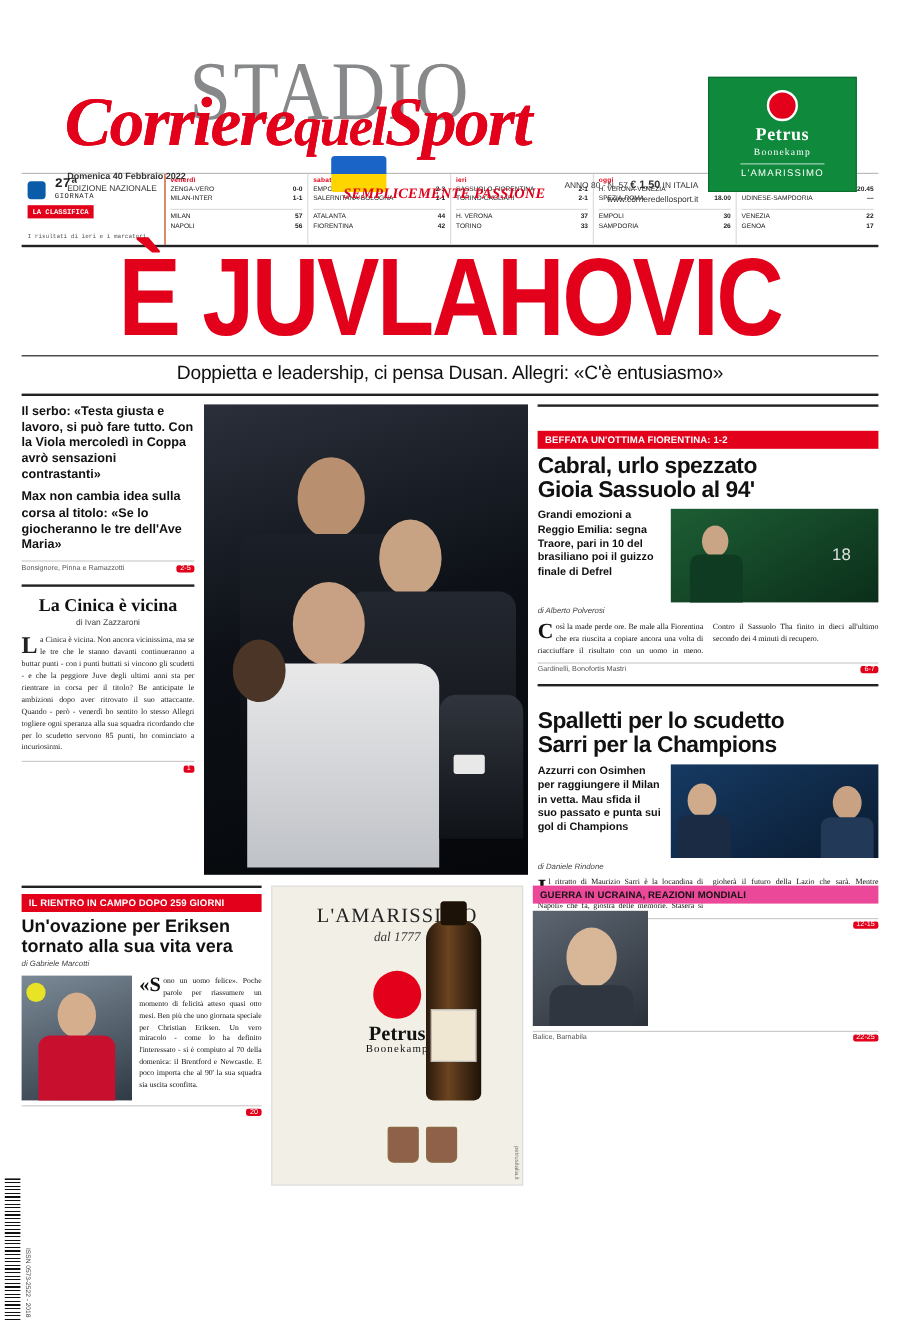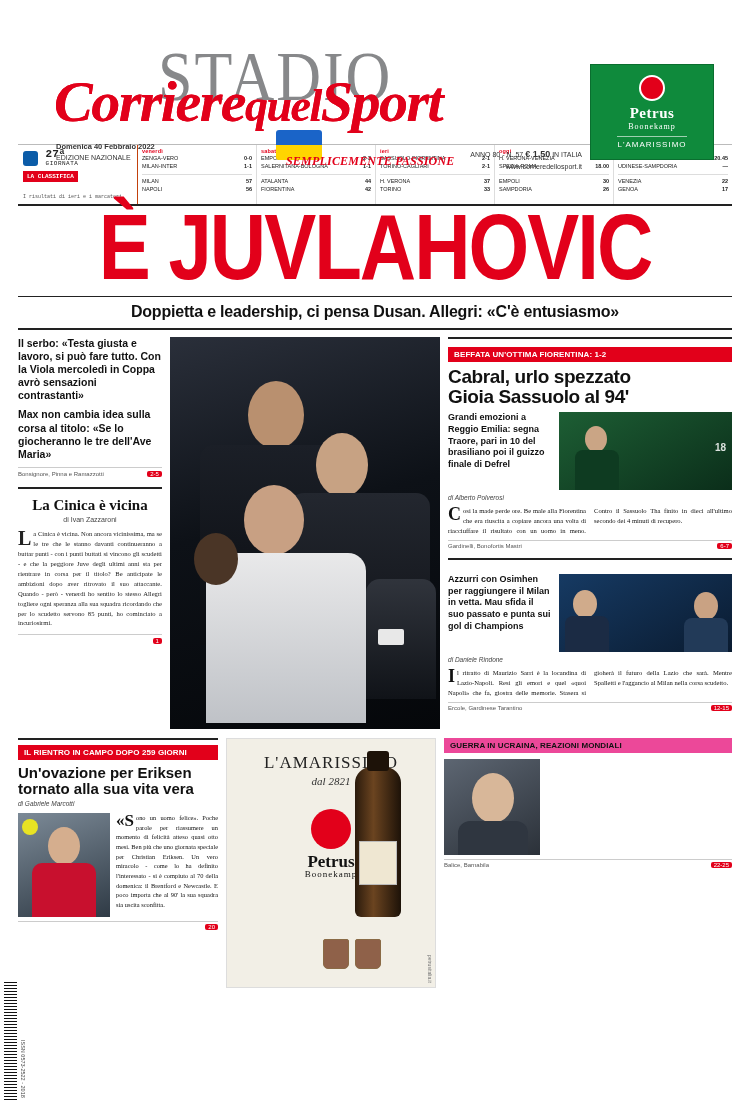--- a/index.html
+++ b/index.html
@@ -102,21 +102,21 @@
   }
   .headline {
     text-align: center; color: #e2001a;
     font-family: "Liberation Sans", sans-serif;
     font-weight: 700; font-size: 78px; line-height: .92;
     letter-spacing: -2px; padding: 0 0 4px;
     transform: scaleY(1.18); transform-origin: center top;
     margin-bottom: 14px;
   }
   .subhead {
-    text-align: center; font-weight: 700; font-size: 16px;
+    text-align: center; font-weight: 400; font-size: 16px;
     border-top: 1px solid #222; border-bottom: 2px solid #222;
     padding: 6px 0 7px; margin-top: 8px; letter-spacing: -.2px;
   }
 
   
   .grid { display: flex; gap: 8px; margin-top: 7px; height: 392px; justify-content: space-between; }
   .col-left { width: 146px; }
   .col-mid { width: 274px; position: relative; }
   .col-right { width: 288px; }
 
@@ -138,21 +138,21 @@
   .ed-body::first-letter { font-size: 20px; float: left; line-height: .9; padding-right: 2px; font-weight: 700;}
 
   .photo {
     width: 100%; height: 392px; position: relative; overflow: hidden;
     background: linear-gradient(165deg,#2a2f3a 0%,#0d1117 45%,#05070a 100%);
   }
   .ph-figs { position: absolute; inset: 0; }
   .ph-head { position: absolute; border-radius: 50%; background: #c4a086; }
   .ph-body { position: absolute; border-radius: 14px 14px 0 0; }
 
-  .rbox { border-top: 2px solid #222; padding-top: 8px; margin-bottom: 9px; }
+  .rbox { border-top: 2px solid #222; padding-top: 20px; margin-bottom: 9px; }
   .rlabel {
     display: block; background: #e2001a; color: #fff; font-weight: 700;
     font-size: 8px; padding: 3px 6px; letter-spacing: .1px; margin-bottom: 5px;
   }
   .rlabel.y { background: #ec4899; color: #111; }
   .rtitle { font-weight: 700; font-size: 19px; line-height: 1.04; letter-spacing: -.4px; }
   .rflex { display: flex; gap: 7px; margin-top: 6px; }
   .rsum { font-weight: 700; font-size: 9px; line-height: 1.3; width: 104px; }
   .rphoto { flex: 1; height: 78px; background: linear-gradient(150deg,#1d5e34,#0b2e1a); position: relative; overflow:hidden;}
   .rphoto.blue { background: linear-gradient(150deg,#163a63,#0a1b30); }
@@ -386,32 +386,34 @@
 
       <div class="rbox">
         <span class="rlabel">BEFFATA UN'OTTIMA FIORENTINA: 1-2</span>
         <div class="rtitle" style="white-space:pre-line">Cabral, urlo spezzato
 Gioia Sassuolo al 94'</div>
         <div class="rflex">
           <div class="rsum">Grandi emozioni a Reggio Emilia: segna Traore, pari in 10 del brasiliano poi il guizzo finale di Defrel</div>
           <div class="rphoto">
             <div style="position:absolute;left:26px;top:14px;width:22px;height:26px;border-radius:50%;background:#caa585;"></div>
             <div style="position:absolute;left:16px;top:38px;width:44px;height:42px;background:#0e3b21;border-radius:8px 8px 0 0;"></div>
-            <div style="position:absolute;right:6px;top:30px;color:#fff;font-weight:700;font-size:10px;opacity:.85">18</div>
+            <div style="position:absolute;right:23px;top:30px;color:#fff;font-weight:400;font-size:14px;opacity:.85">18</div>
           </div>
         </div>
         <div class="rbyline">di Alberto Polverosi</div>
         <div class="rtext">Così la made perde ore. Ве male alla Fiorentina che era riuscita a copiare ancora una volta di riacciuffare il risultato con un uomo in meno. Contro il Sassuolo Tha finito in dieci all'ultimo secondo dei 4 minuti di recupero.</div>
         <div class="rfoot">
           <span>Gardinelli, Bonofortis Mastri</span>
           <span class="pg">6-7</span>
         </div>
       </div>
 
       <div class="rbox">
+        <div class="rtitle" style="white-space:pre-line">Spalletti per lo scudetto
+Sarri per la Champions</div>
         <div class="rflex">
           <div class="rsum">Azzurri con Osimhen per raggiungere il Milan in vetta. Mau sfida il suo passato e punta sui gol di Champions</div>
           <div class="rphoto blue">
             <div style="position:absolute;left:14px;top:16px;width:24px;height:28px;border-radius:50%;background:#d0ab8b;"></div>
             <div style="position:absolute;left:6px;top:42px;width:44px;height:38px;background:#1b2b44;border-radius:8px 8px 0 0;"></div>
             <div style="position:absolute;right:14px;top:18px;width:24px;height:28px;border-radius:50%;background:#c9a283;"></div>
             <div style="position:absolute;right:4px;top:44px;width:44px;height:36px;background:#223a58;border-radius:8px 8px 0 0;"></div>
           </div>
         </div>
         <div class="rbyline">di Daniele Rindone</div>
@@ -439,21 +441,21 @@
         </div>
         <div class="b-text">«S ono un uomo felice». Poche parole per riassumere un momento di felicità atteso quasi otto mesi. Ben più che uno giornata speciale per Christian Eriksen. Un vero miracolo - come lo ha definito l'interessato - si è compiuto al 70 della domenica: il Brentford e Newcastle. E poco importa che al 90' la sua squadra sia uscita sconfitta.</div>
       </div>
       <div class="rfoot" style="justify-content:flex-end">
         <span class="pg">20</span>
       </div>
     </div>
 
     <div class="b-mid">
       <div class="ad-title">L'AMARISSIMO</div>
-      <div class="ad-sub">dal 2821</div>
+      <div class="ad-sub">dal 1777</div>
       <div class="ad-seal"></div>
       <div class="ad-brand">
         <span>Petrus</span>
         <small>Boonekamp</small>
       </div>
       <div class="bottle">
           <div class="bottle-label"></div>
         </div>
       <div class="glass" style="right:86px;"></div>
       <div class="glass" style="right:54px;"></div>

